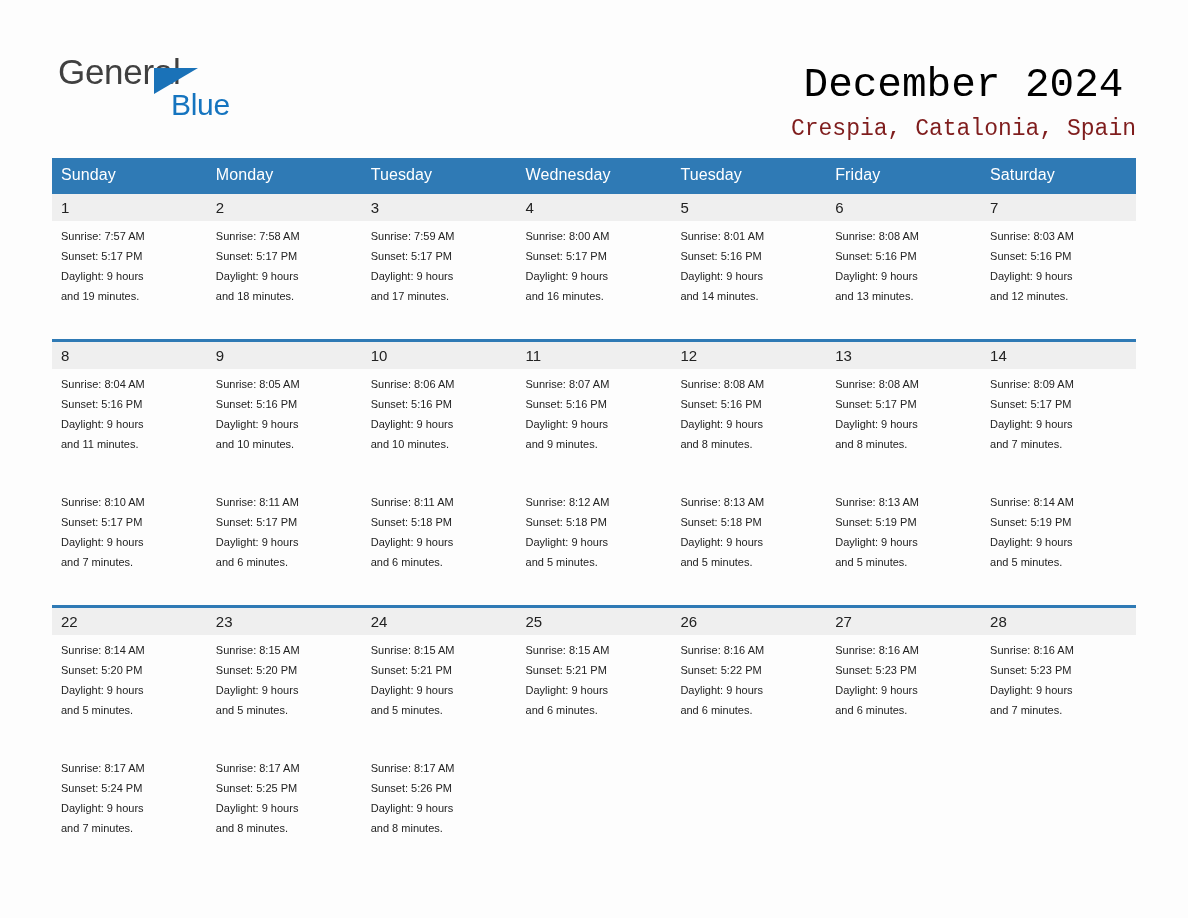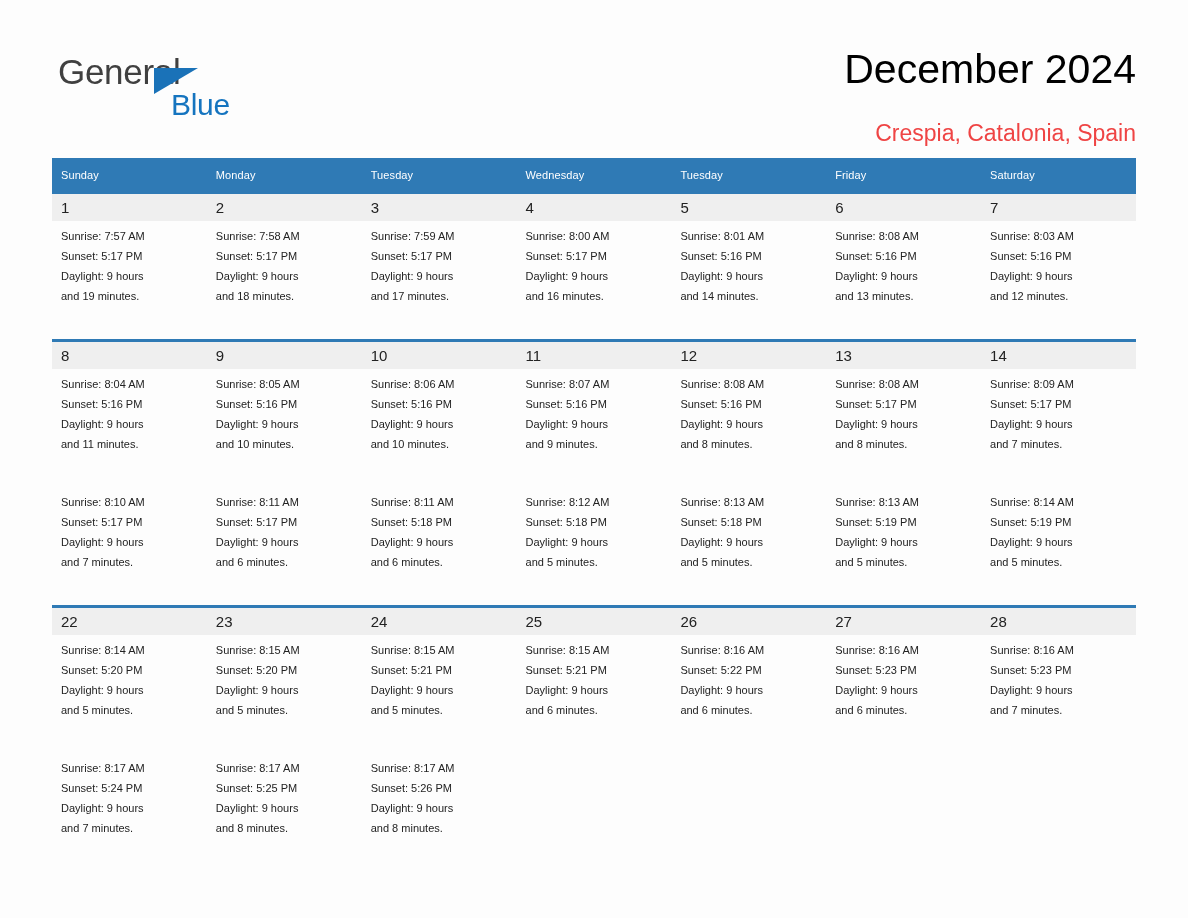--- a/index.html
+++ b/index.html
@@ -61,53 +61,54 @@
     top: 36px;
     font-size: 30px;
     letter-spacing: -0.3px;
     color: #1574bf;
     margin-left: 32px;
   }
 
   .title-block {
     position: absolute;
     right: 0;
-    top: 0;
-    text-align: right;
+    top: 16px;
+    text-align: center;
+    font-family: Liberation Mono, monospace;
   }
   .cal-title {
     font-size: 41px;
     font-weight: normal;
     line-height: 50px;
     color: #000;
     white-space: nowrap;
   }
   .cal-sub {
     font-size: 23px;
     line-height: 34px;
-    color: #ef4444;
+    color: #7f1d1d;
     white-space: nowrap;
-    margin-top: 22px;
+    margin-top: 2px;
   }
 
   
   .cal {
     position: absolute;
     left: 52px;
     top: 158px;
     width: 1084px;
     border-collapse: collapse;
     table-layout: fixed;
   }
   .cal col { width: 154.85px; }
 
   .cal thead th {
     background: #2f7ab5;
     color: #ffffff;
-    font-size: 11px;
+    font-size: 16px;
     font-weight: normal;
     text-align: left;
     padding: 8px 0 9px 9px;
     height: 18px;
     vertical-align: middle;
     letter-spacing: 0.1px;
   }
 
   .daynum-row td {
     background: #efefef;

